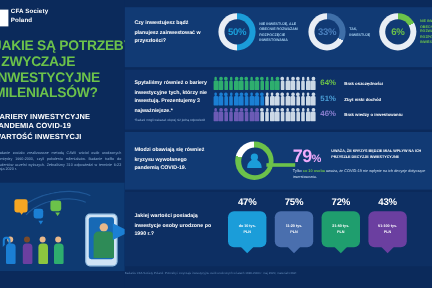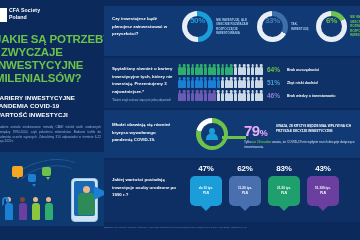--- a/index.html
+++ b/index.html
@@ -83,21 +83,21 @@
     color: #ffffff; font-size: 4.4px; font-weight: bold; line-height: 1.75;
   }
   .q-sub { color: #9ab8dd; font-weight: normal; font-size: 2.6px; line-height: 1.6; margin-top: 3px; }
 
   
   .donut-row { position: absolute; left: 78px; top: 5px; display: flex; align-items: center; gap: 3px; }
   .donut-item { display: flex; align-items: center; gap: 3px; }
   .donut { position: relative; width: 31px; height: 31px; border-radius: 50%; flex: none; }
   .donut-hole {
     position: absolute; inset: 5px; border-radius: 50%;
-    background: #113a74; display: flex; justify-content: center;
+    background: #113a74; display: flex; align-items: center; justify-content: center;
   }
   .donut-val { font-size: 8px; font-weight: bold; letter-spacing: -.3px; }
   .donut-label { font-size: 3px; font-weight: bold; line-height: 1.5; width: 38px; }
 
   
   .picto-block { position: absolute; left: 74px; top: 6px; }
   .picto-row { display: flex; align-items: center; gap: 4px; margin-bottom: 2px; }
   .picto-icons { display: flex; gap: .7px; }
   .pic {
     width: 3.6px; height: 11px; position: relative;
@@ -542,30 +542,30 @@
         <div class="pin-col">
           <div class="pin-pct">47%</div>
           <div class="pin-shape" style="background: rgb(27, 157, 217); color: rgb(27, 157, 217);">
             <div class="pin-lbl">
               <div>do 10 tys.</div>
               <div>PLN</div>
             </div>
           </div>
         </div>
         <div class="pin-col">
-          <div class="pin-pct">62%</div>
+          <div class="pin-pct">75%</div>
           <div class="pin-shape" style="background: rgb(74, 111, 174); color: rgb(74, 111, 174);">
             <div class="pin-lbl">
               <div>11-20 tys.</div>
               <div>PLN</div>
             </div>
           </div>
         </div>
         <div class="pin-col">
-          <div class="pin-pct">83%</div>
+          <div class="pin-pct">72%</div>
           <div class="pin-shape" style="background: rgb(31, 158, 110); color: rgb(31, 158, 110);">
             <div class="pin-lbl">
               <div>21-50 tys.</div>
               <div>PLN</div>
             </div>
           </div>
         </div>
         <div class="pin-col">
           <div class="pin-pct">43%</div>
           <div class="pin-shape" style="background: rgb(107, 63, 160); color: rgb(107, 63, 160);">

